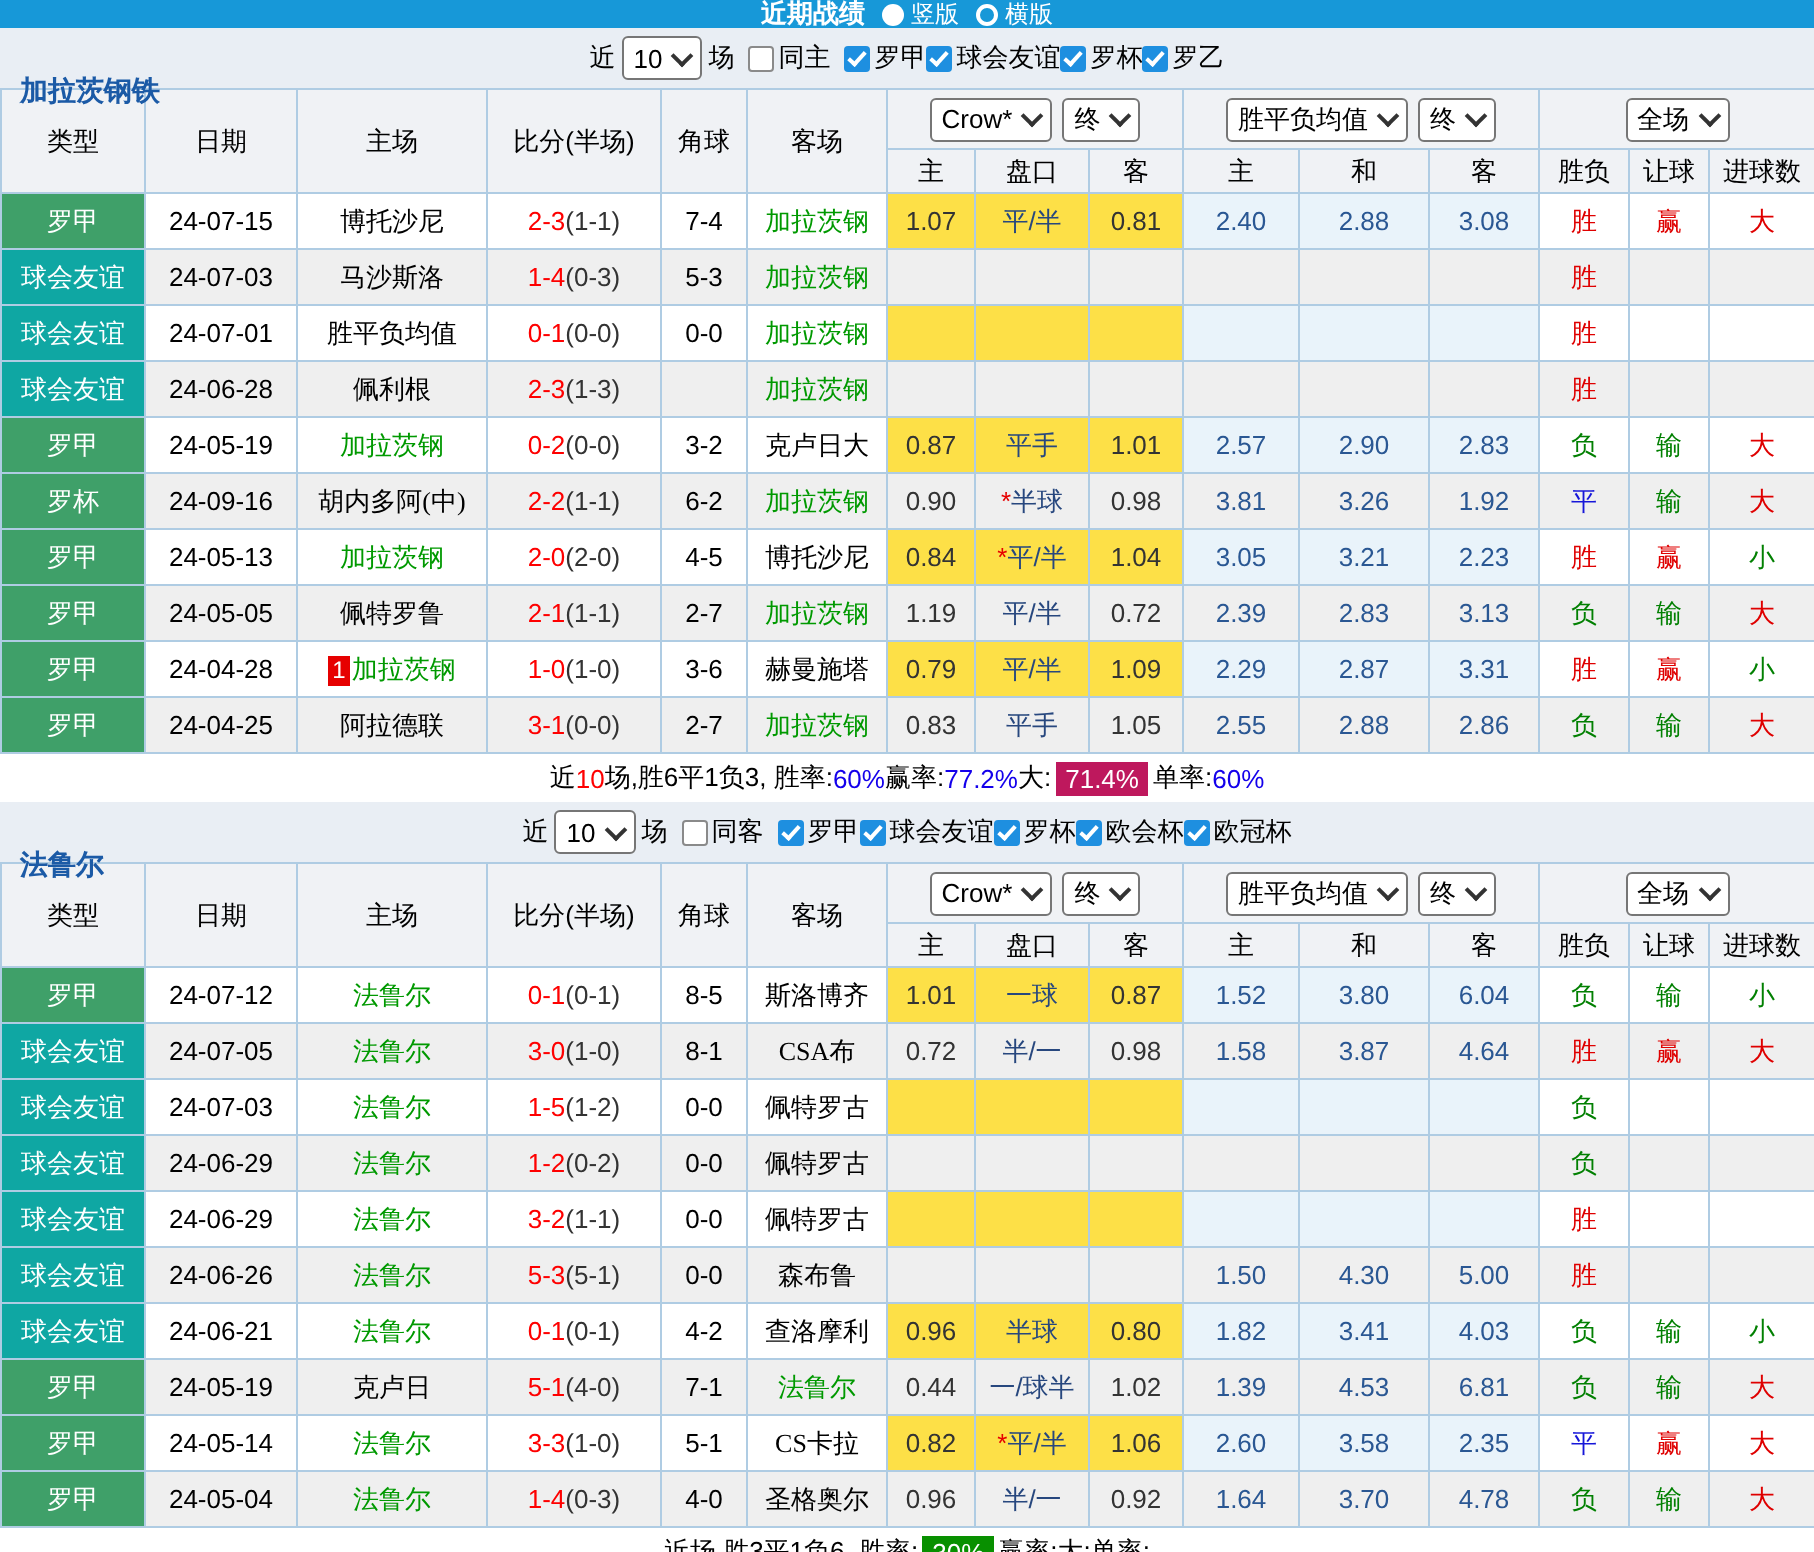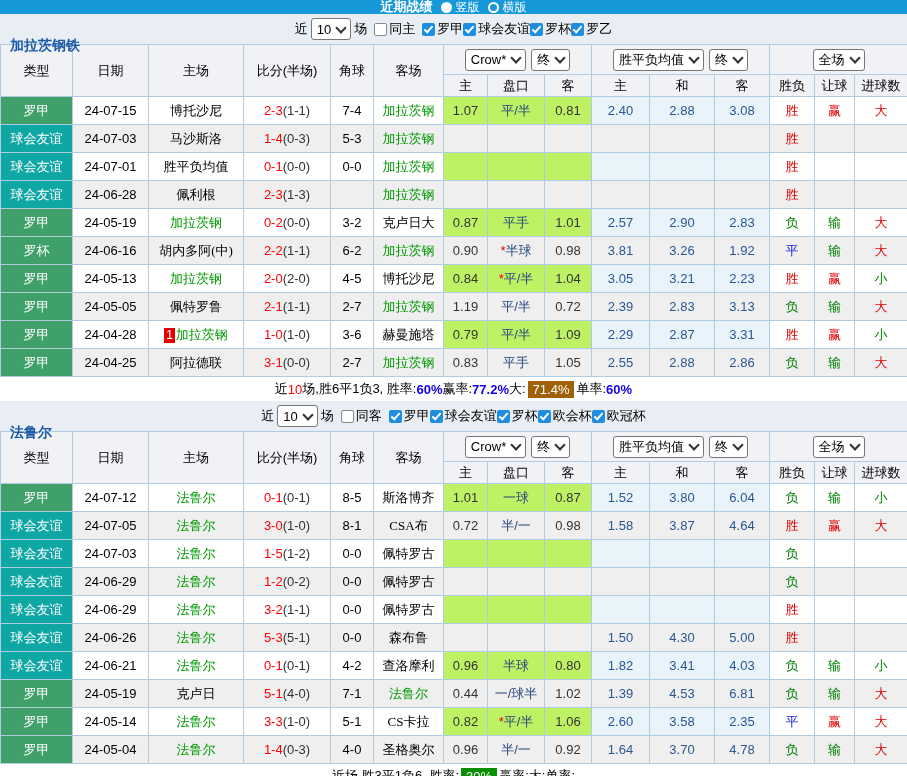--- a/index.html
+++ b/index.html
@@ -25,42 +25,42 @@
   .gap-r{margin-right:4px;}
   
   table{border-collapse:collapse;table-layout:fixed;width:907px;}
   th,td{border:1px solid #AFCCE3;text-align:center;padding:0;white-space:nowrap;overflow:hidden;}
   thead th{background:#F0F2F5;font-weight:normal;}
   tr.h1 th{height:29px;}
   tr.h2 th{height:21px;}
   .dd-cell{display:flex;align-items:center;justify-content:center;gap:5px;}
   tbody td{height:27px;background:#fff;}
   tbody tr:nth-child(even) td{background:#EFEFEF;}
-  tbody td.crm{background:#bef264;}
+  tbody td.crm{background:#fde047;}
   tbody td.blu{background:#E9F3FA;}
   tbody td.type{color:#fff;}
   tbody td.type.lg{background:#3FA069;}
   tbody td.type.fr{background:#0FA7A3;}
   .ft{color:#FE0000;}
   .ht{color:#333;}
   .subj{color:#009900;}
   .team{color:#000;font-family:Liberation Serif, serif;}
   .oddn{color:#333;}
   .hc span{color:#27477E;text-align:right;}
   .hc .star{color:#E60000;}
   .avgn{color:#2A5793;}
   td.res.r{color:#DF0000;}
   td.res.g{color:#028002;}
   td.res.b{color:#1616D9;}
   .badge{display:inline-block;background:#E60000;color:#fff;font-size:12px;line-height:15px;padding:0 2px;margin-right:1px;}
   
   .summary{height:24px;display:flex;align-items:center;justify-content:center;font-size:13px;}
   .summary .sr{color:#FE0000;}
-  .summary .sb{color:#1400EB;font-weight:bold;}
-  .summary .bgr{background:#a16207;color:#fff;padding:1px 5px;margin:0 2px;}
+  .summary .sb{color:#1400EB;}
+  .summary .bgr{background:#be185d;color:#fff;padding:1px 5px;margin:0 2px;}
   .summary .bgg{background:#089000;color:#fff;padding:1px 5px;margin:0 2px;}
 </style>
 </head>
 <body>
 
 <div class="topbar">
   <span class="title">近期战绩</span>
   <span class="radio-opt">
     <span class="rdot on"></span>
     <span>竖版</span>
@@ -257,21 +257,21 @@
           <td class="crm oddn">1.01</td>
           <td class="blu avgn">2.57</td>
           <td class="blu avgn">2.90</td>
           <td class="blu avgn">2.83</td>
           <td class="res g">负</td>
           <td class="res g">输</td>
           <td class="res r">大</td>
         </tr>
         <tr>
           <td class="type lg">罗杯</td>
-          <td>24-06-16</td>
+          <td>24-09-16</td>
           <td><span class="team">胡内多阿(中)</span></td>
           <td><span class="ft">2-2</span><span class="ht">(1-1)</span></td>
           <td>6-2</td>
           <td><span class="subj">加拉茨钢</span></td>
           <td class="crm oddn">0.90</td>
           <td class="crm hc"><span class="star">*</span><span>半球</span></td>
           <td class="crm oddn">0.98</td>
           <td class="blu avgn">3.81</td>
           <td class="blu avgn">3.26</td>
           <td class="blu avgn">1.92</td>

